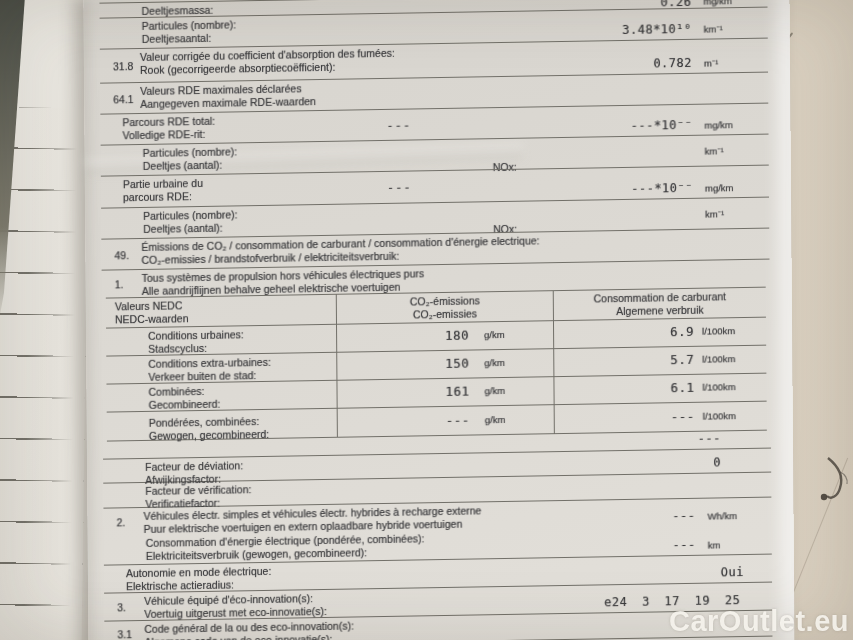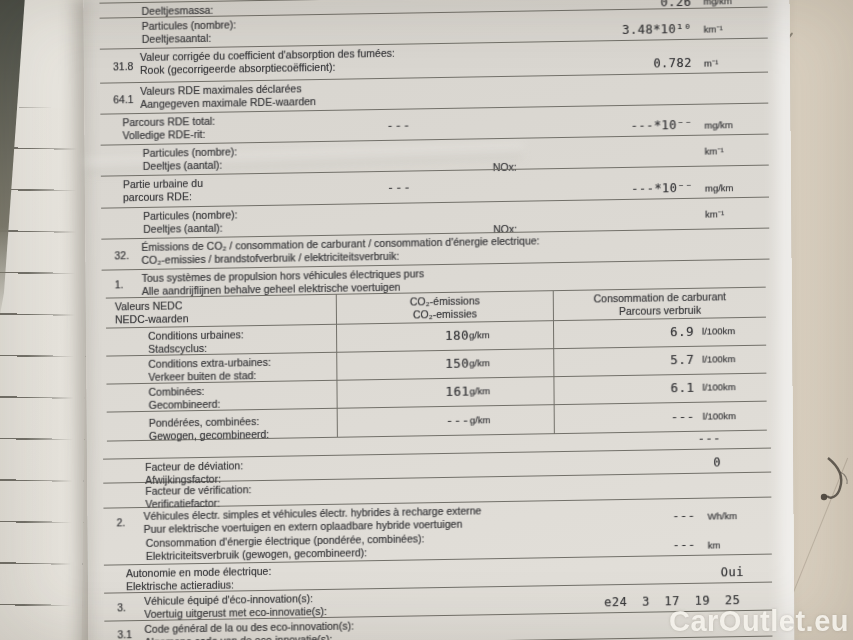--- a/index.html
+++ b/index.html
@@ -65,21 +65,21 @@
   .c1{flex:none;width:231px;border-right:1px solid #716f68;box-sizing:border-box;
     padding:2px 0 0 42px;}
   .thead .c1{padding-left:9px;}
   .c2{flex:none;width:217px;border-right:1px solid #716f68;box-sizing:border-box;
     display:flex;justify-content:flex-start;align-items:center;}
   .c3{flex:1;display:flex;justify-content:flex-start;align-items:center;}
   .thead .c2,.thead .c3{flex-direction:column;justify-content:center;text-align:center;}
   .tv{font-family:"DejaVu Sans Mono",monospace;font-size:12.5px;letter-spacing:.5px;
     width:132px;text-align:right;}
   .c3 .tv{width:140px;}
-  .tu{font-size:9.5px;}
+  .tu{font-size:9.5px;margin-left:15px;}
   .c3 .tu{margin-left:8px;}
   .lastrow .c1{padding-top:5px;}
   .cutrow{padding-left:228px;border-bottom:none;}
   
   .watermark{position:absolute;right:4px;bottom:2px;z-index:9;
     font-family:"Liberation Sans",sans-serif;font-weight:bold;font-size:29px;
     letter-spacing:.5px;color:rgba(251,249,243,.85);
     text-shadow:0 0 3px rgba(130,122,108,.35);}
   .debris{position:absolute;left:818px;top:452px;z-index:3;}
   .scratch{position:absolute;left:806px;top:450px;width:1px;height:220px;
@@ -193,21 +193,21 @@
           <div class="ml">Particules (nombre):</div>
           <div class="ml">Deeltjes (aantal):</div>
         </div>
         <div class="val">
             <span class="v"></span>
             <span class="u">km⁻¹</span>
           </div>
       </div>
 
       <div class="row h31">
-        <div class="num">32.</div>
+        <div class="num">49.</div>
         <div class="lbl">
           <div>Émissions de CO₂ / consommation de carburant / consommation d'énergie electrique:</div>
           <div>CO₂-emissies / brandstofverbruik / elektriciteitsverbruik:</div>
         </div>
       </div>
 
       <div class="row h27 nb">
         <div class="num">1.</div>
         <div class="lbl">
           <div>Tous systèmes de propulsion hors véhicules électriques purs</div>
@@ -220,21 +220,21 @@
           <div class="c1">
             <div>Valeurs NEDC</div>
             <div>NEDC-waarden</div>
           </div>
           <div class="c2">
             <div>CO₂-émissions</div>
             <div>CO₂-emissies</div>
           </div>
           <div class="c3">
             <div>Consommation de carburant</div>
-            <div>Parcours verbruik</div>
+            <div>Algemene verbruik</div>
           </div>
         </div>
         <div class="trow tbody">
           <div class="c1">
             <div>Conditions urbaines:</div>
             <div>Stadscyclus:</div>
           </div>
           <div class="c2">
               <span class="tv">180</span>
               <span class="tu">g/km</span>

